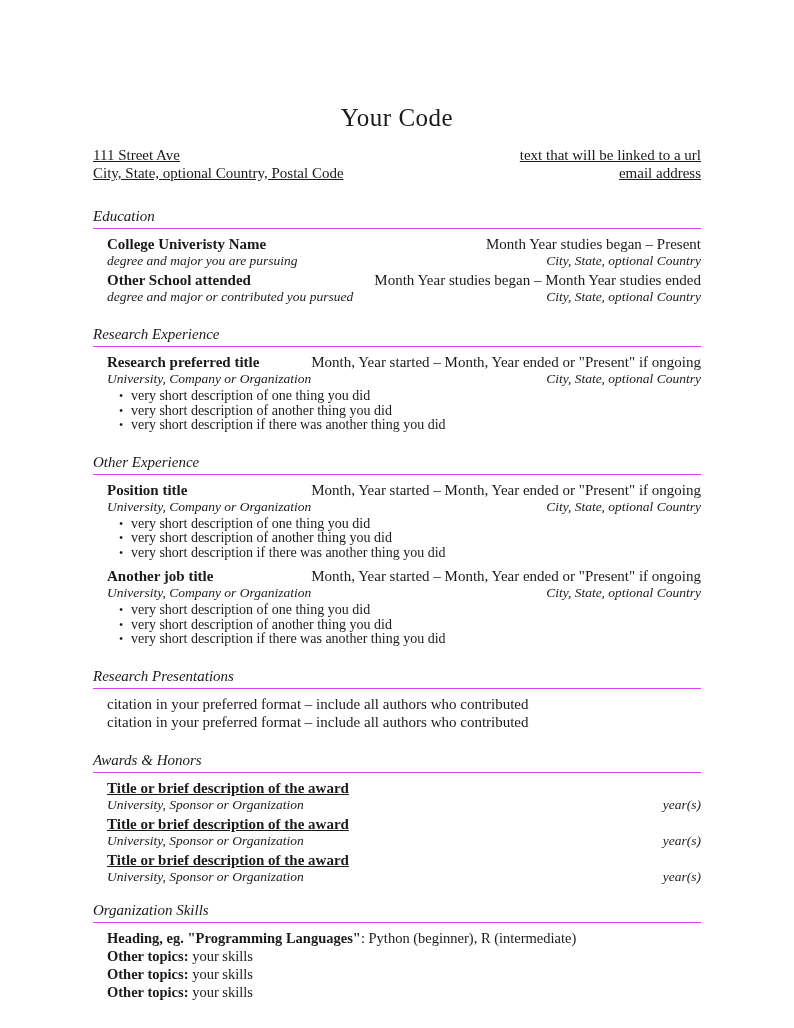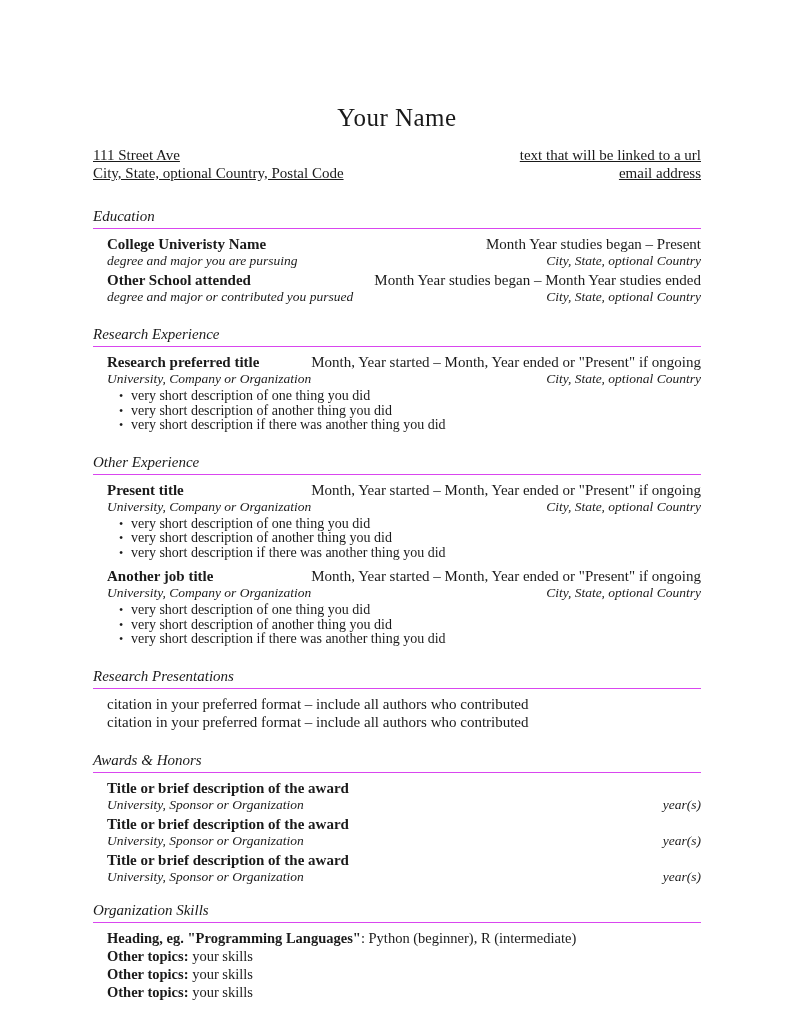--- a/index.html
+++ b/index.html
@@ -64,28 +64,28 @@
     font-size: 14px;
     line-height: 14.5px;
   }
   .bullet::before {
     content: "\2022";
     position: absolute;
     left: 12px;
     font-size: 12px;
   }
   .citation { font-size: 15px; line-height: 18px; }
-  .award-entry .entry-title-row { line-height: 18px; }
+  .award-entry .entry-title-row { line-height: 18px; text-decoration: underline; }
   .skill-line { font-size: 14.5px; line-height: 18px; }
   .skill-label { font-weight: bold; }
 </style>
 </head>
 <body>
 
-<h1 class="doc-name">Your Name</h1>
+<h1 class="doc-name">Your Code</h1>
 
 <div class="contact-row">
   <div class="contact-col left">
     <div>111 Street Ave</div>
     <div>City, State, optional Country, Postal Code</div>
   </div>
   <div class="contact-col right">
     <div>text that will be linked to a url</div>
     <div>email address</div>
   </div>
@@ -136,21 +136,21 @@
       </div>
     </div>
   </div>
 </div>
 
 <div class="section">
   <div class="section-heading">Other Experience</div>
   <div class="section-body">
     <div class="entry">
       <div class="entry-title-row">
-        <span class="entry-title">Present title</span>
+        <span class="entry-title">Position title</span>
         <span class="entry-dates">Month, Year started – Month, Year ended or "Present" if ongoing</span>
       </div>
       <div class="entry-sub-row">
         <span>University, Company or Organization</span>
         <span>City, State, optional Country</span>
       </div>
       <div class="bullets">
         <div class="bullet">very short description of one thing you did</div>
         <div class="bullet">very short description of another thing you did</div>
         <div class="bullet">very short description if there was another thing you did</div>

